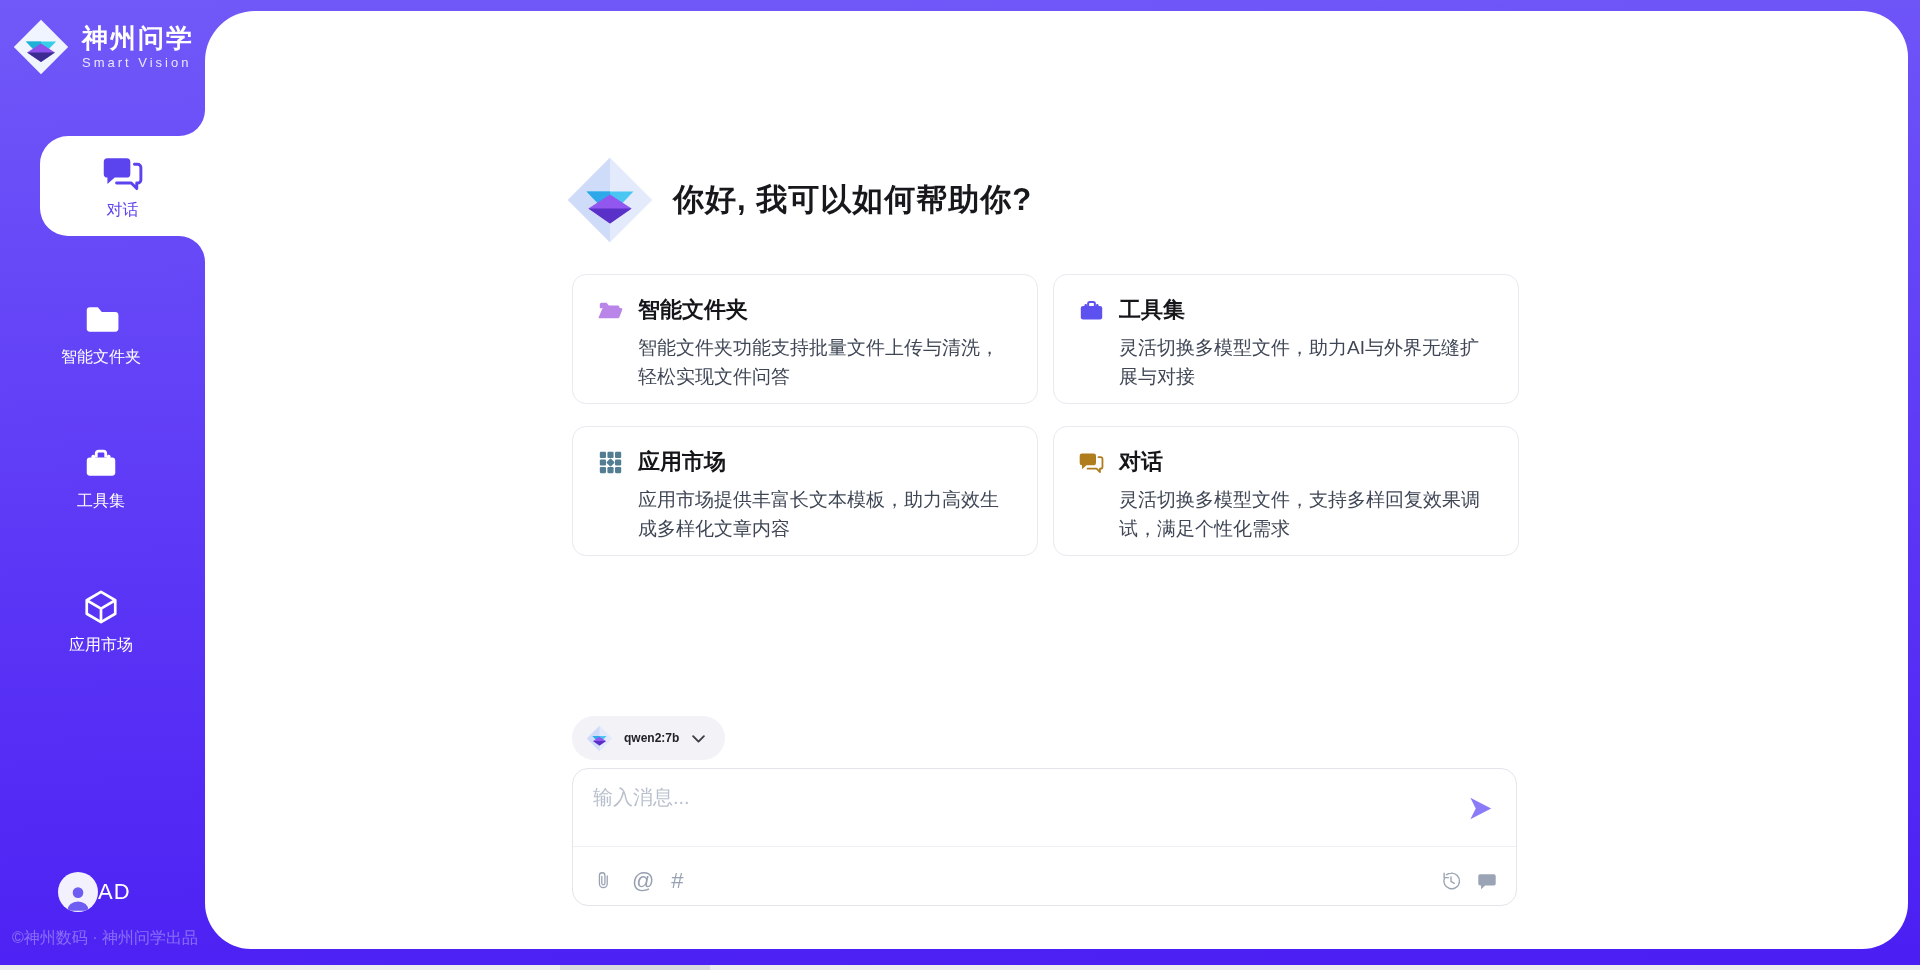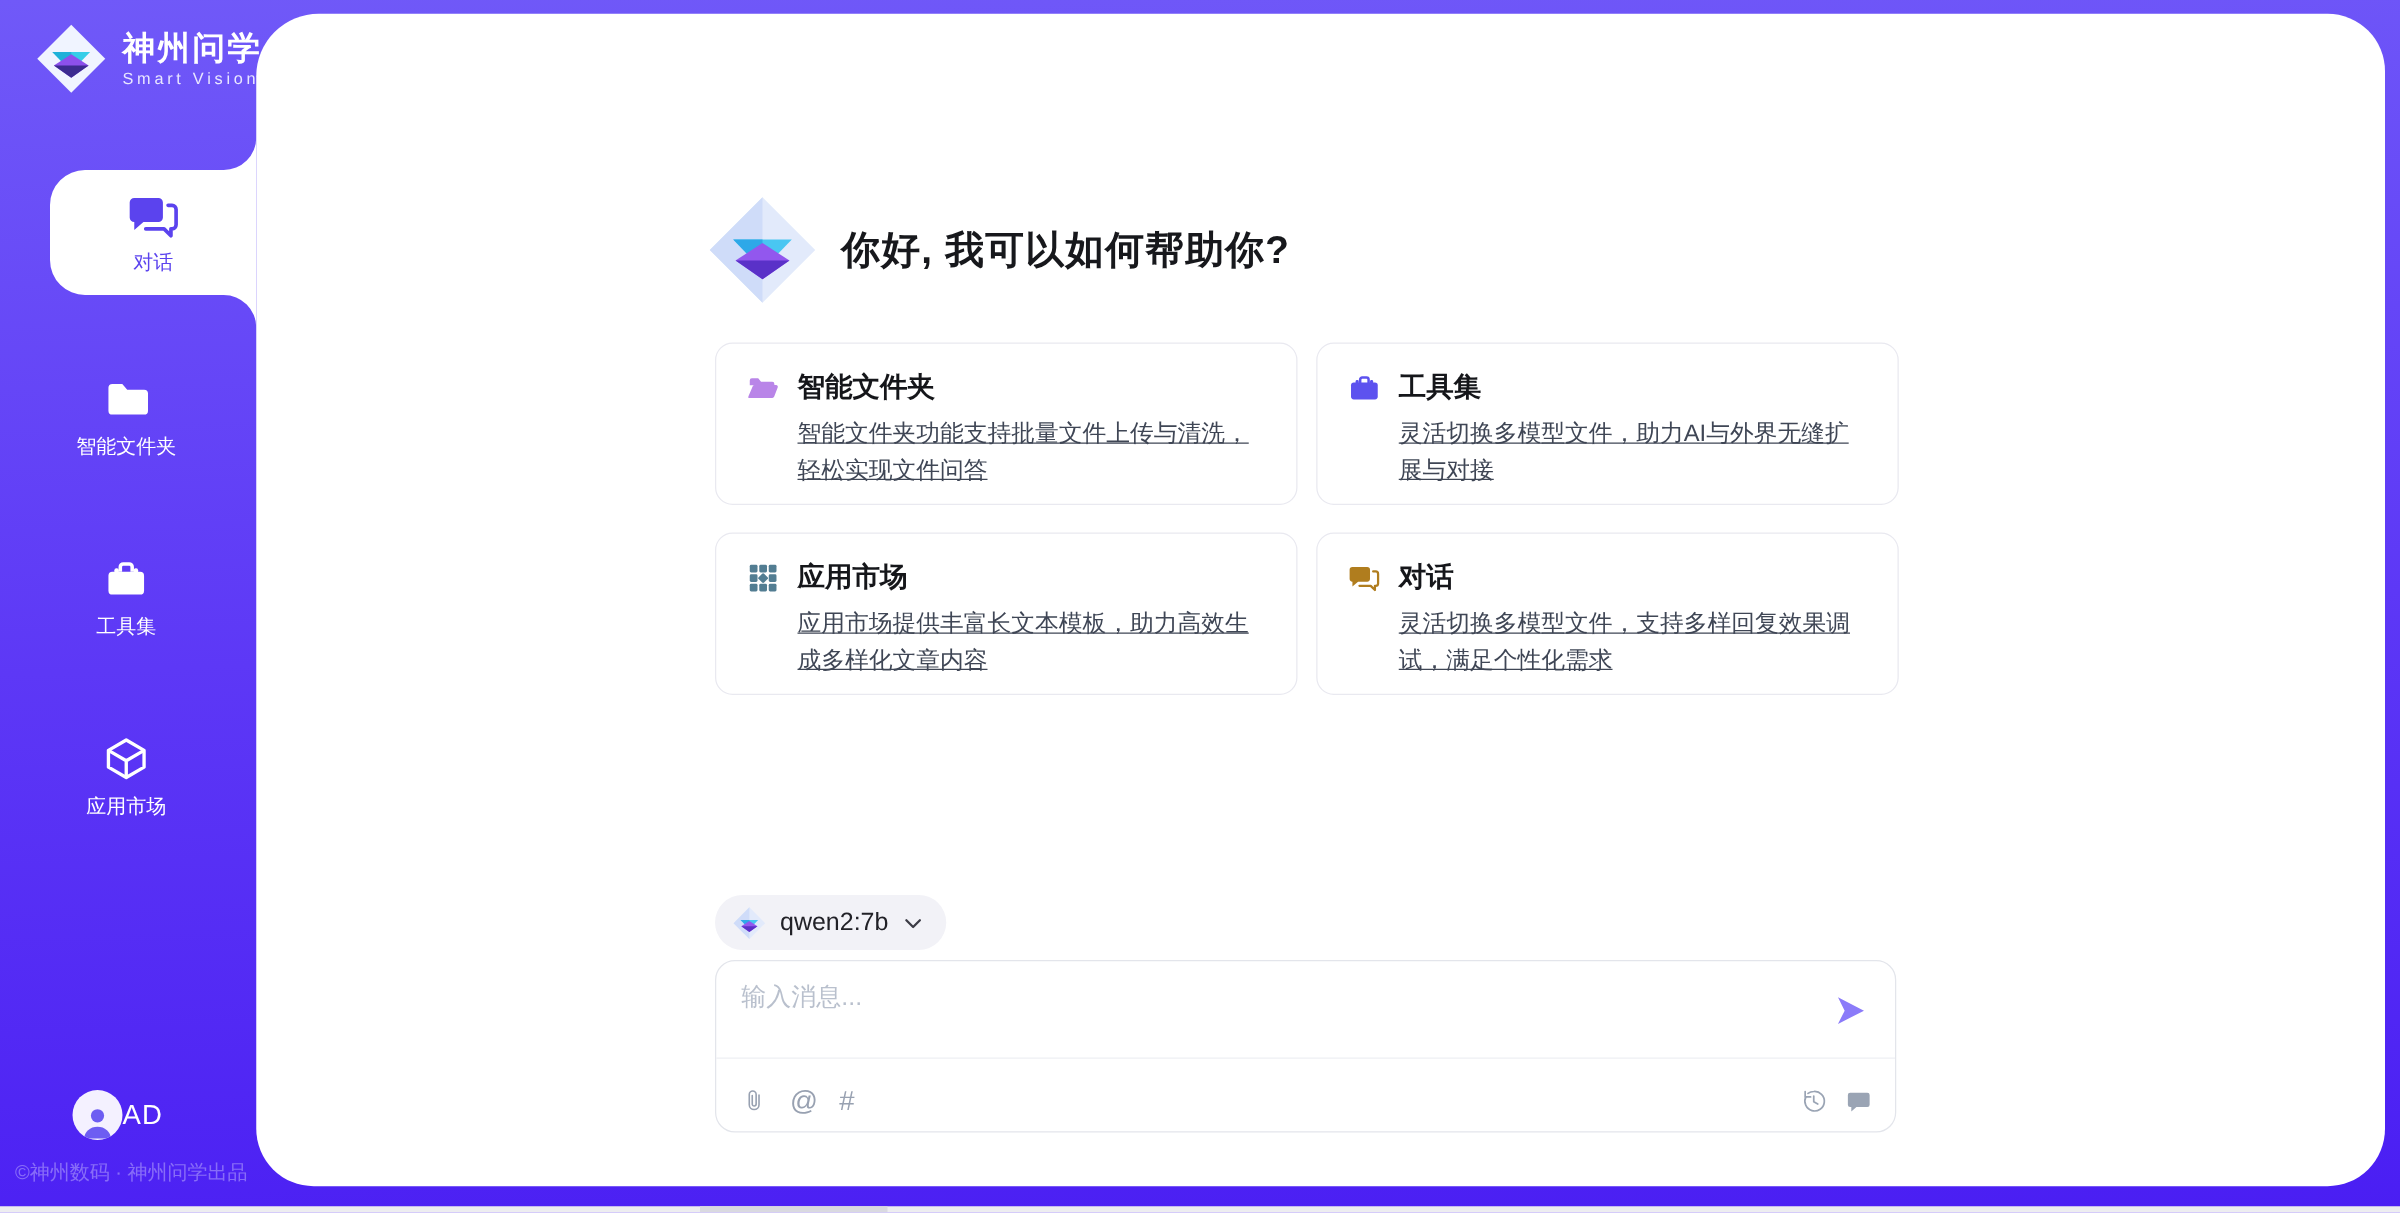--- a/index.html
+++ b/index.html
@@ -8,21 +8,21 @@
   .page { position:relative; width:1920px; height:970px; overflow:hidden;
           background:linear-gradient(178deg,#7059f8 0%, #5d38f6 52%, #4a1ef3 100%); }
 
   
   .main-panel { position:absolute; left:205px; top:11px; width:1703px; height:938px;
                 background:#ffffff; border-radius:50px 46px 46px 46px; }
   .hscrollbar { position:absolute; left:0; bottom:0; width:1920px; height:5px; background:#ededf0; }
   .hscrollbar .thumb { position:absolute; left:560px; top:0; width:150px; height:5px; background:#d9d9e0; }
 
   
-  .logo-row { position:absolute; left:28px; top:18px; display:flex; align-items:center; gap:12px;justify-content:center; }
+  .logo-row { position:absolute; left:12px; top:18px; display:flex; align-items:center; gap:12px;justify-content:center; }
   .logo-row svg { width:58px; height:58px; }
   .brand-name { color:#fff; font-size:26px; font-weight:700; letter-spacing:2px; line-height:1.15; }
   .brand-sub { color:#e9e7ff; font-size:13px; letter-spacing:3px; margin-top:2px; }
 
   .tab-shape { position:absolute; left:0; top:0; width:205px; height:970px; pointer-events:none; }
 
   .nav-item { position:absolute; left:0; width:202px; display:flex; flex-direction:column;
               align-items:center; color:#ffffff; cursor:pointer; }
   .nav-item svg { width:38px; height:38px; }
   .nav-label { font-size:16px; margin-top:9px; }
@@ -43,31 +43,31 @@
   .greeting-text { font-size:31px; font-weight:700; color:#17181c; letter-spacing:1px; }
 
   
   .cards { position:absolute; left:367px; top:263px; width:947px;
            display:grid; grid-template-columns:466px 466px; column-gap:15px; row-gap:22px; }
   .card { height:130px; background:#fff; border:1px solid #e9e9f0; border-radius:14px;
           padding:20px 24px; cursor:pointer; }
   .card-head { display:flex; align-items:center; gap:14px; }
   .card-head svg { width:27px; height:27px; flex:0 0 auto; }
   .card-title { font-size:22px; font-weight:700; color:#15161a; }
-  .card-desc { margin:9px 0 0 41px; font-size:19px; line-height:1.5; color:#3f4655;text-decoration:underline; }
+  .card-desc { margin:9px 0 0 41px; font-size:19px; line-height:1.5; color:#3f4655; }
   .icon-folder-open { color:#b985e8; }
   .icon-briefcase-card { color:#5d52ef; }
   .icon-apps { color:#527d92; }
   .icon-chat-gold { color:#b07d1e; }
 
   
   .model-pill { position:absolute; left:367px; top:705px; height:44px; border-radius:22px;
                 background:#f2f2f7; display:flex; align-items:center; gap:11px; padding:0 18px 0 14px; cursor:pointer; }
   .model-pill .diamond { width:27px; height:27px; }
-  .model-name { font-size:20px; color:#212127; }
+  .model-name { font-size:12px; color:#212127;font-weight:bold; }
   .model-pill .chev { width:17px; height:17px; color:#3c3c46; }
 
   
   .input-box { position:absolute; left:367px; top:757px; width:945px; height:138px;
                border:1.5px solid #e3e5eb; border-radius:16px; background:#fff; }
   .input-box textarea { position:absolute; left:20px; top:15px; width:840px; height:58px;
                border:none; outline:none; resize:none; font-family:inherit;
                font-size:20px; color:#404040; background:transparent; }
   .input-box textarea::placeholder { color:#b9c0cd; }
   .send-btn { position:absolute; right:22px; top:26px; width:27px; height:27px; color:#8b7bf9; cursor:pointer; }

